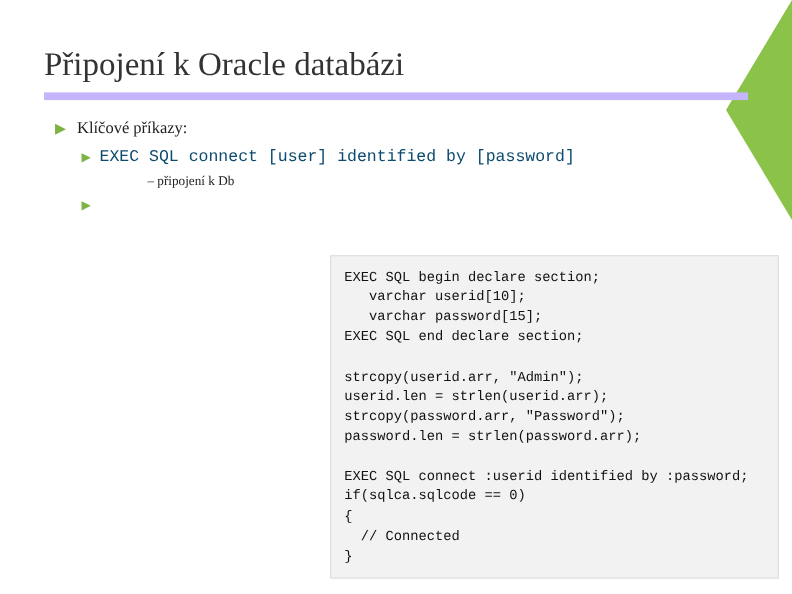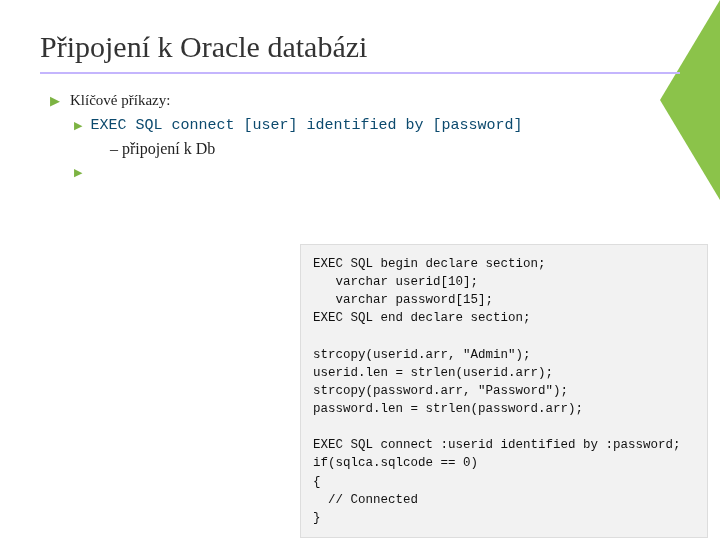--- a/index.html
+++ b/index.html
@@ -24,23 +24,24 @@
   }
   .content {
     position: relative;
     z-index: 1;
     padding: 30px 40px 20px 40px;
   }
   .title {
     font-size: 30px;
     font-weight: normal;
     color: #333;
-    border-bottom: 2px solid #c4b5fd;
+    border-bottom: 7px solid #c4b5fd;
     padding-bottom: 8px;
     margin-bottom: 18px;
+    margin-top: 12px;
   }
   .bullet-row {
     display: flex;
     align-items: baseline;
     margin-left: 10px;
     margin-bottom: 8px;
   }
   .bullet-row.sub1 { margin-left: 34px; margin-bottom: 6px; margin-top: 6px; }
   .bullet-row.sub2 { margin-left: 70px; margin-bottom: 8px; margin-top: 2px; }
   .arrow {
@@ -48,30 +49,30 @@
     font-size: 13px;
     margin-right: 10px;
     flex-shrink: 0;
   }
   .arrow.sub { font-size: 11px; margin-right: 8px; }
   .bullet-text {
     font-family: Georgia, 'Times New Roman', serif;
     font-size: 15px;
     color: #222;
   }
-  .bullet-text.small { font-size: 16px; }
+  .bullet-text.small { font-size: 12px; margin-left: 24px; }
   .code {
     font-family: Consolas, 'Courier New', monospace;
     font-size: 15px;
     color: #0c4a6e;
   }
   .codebox {
     position: absolute;
     left: 300px;
-    top: 244px;
+    top: 232px;
     width: 408px;
     background: #f2f2f2;
     border: 1px solid #ddd;
     padding: 10px 12px;
     font-family: Consolas, 'Courier New', monospace;
     font-size: 12.5px;
     line-height: 1.45;
     color: #111;
     white-space: pre;
   }

